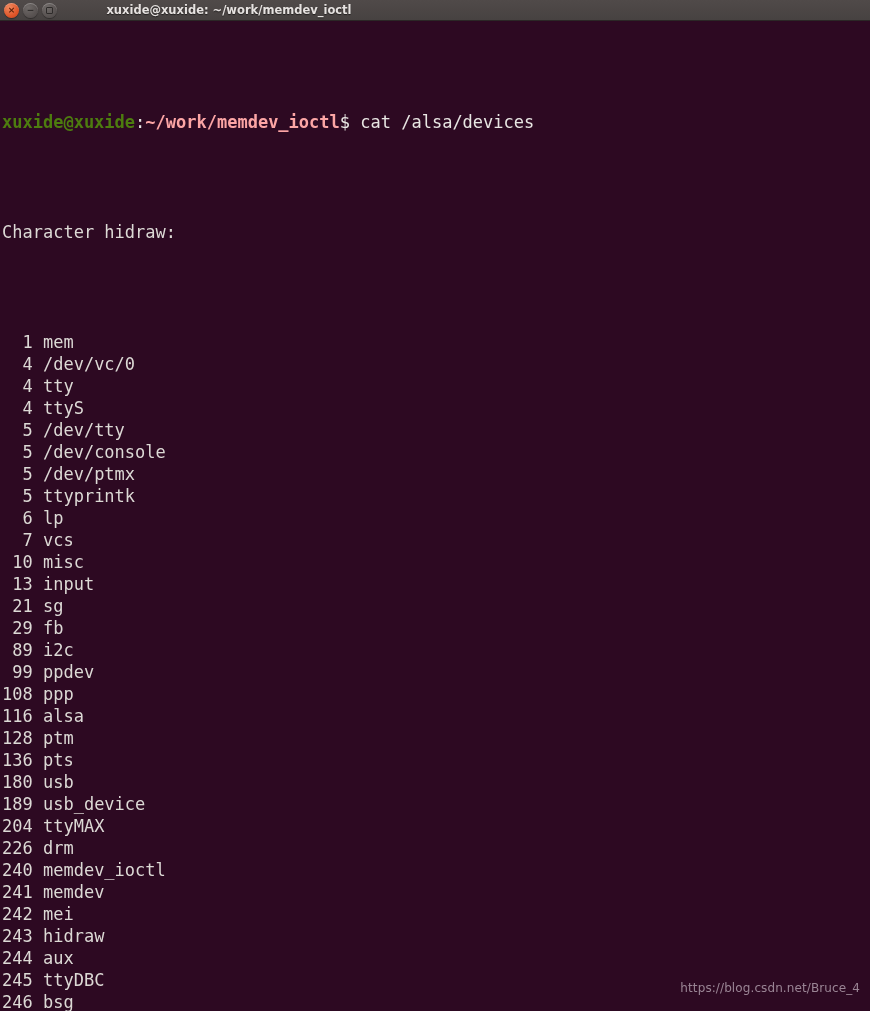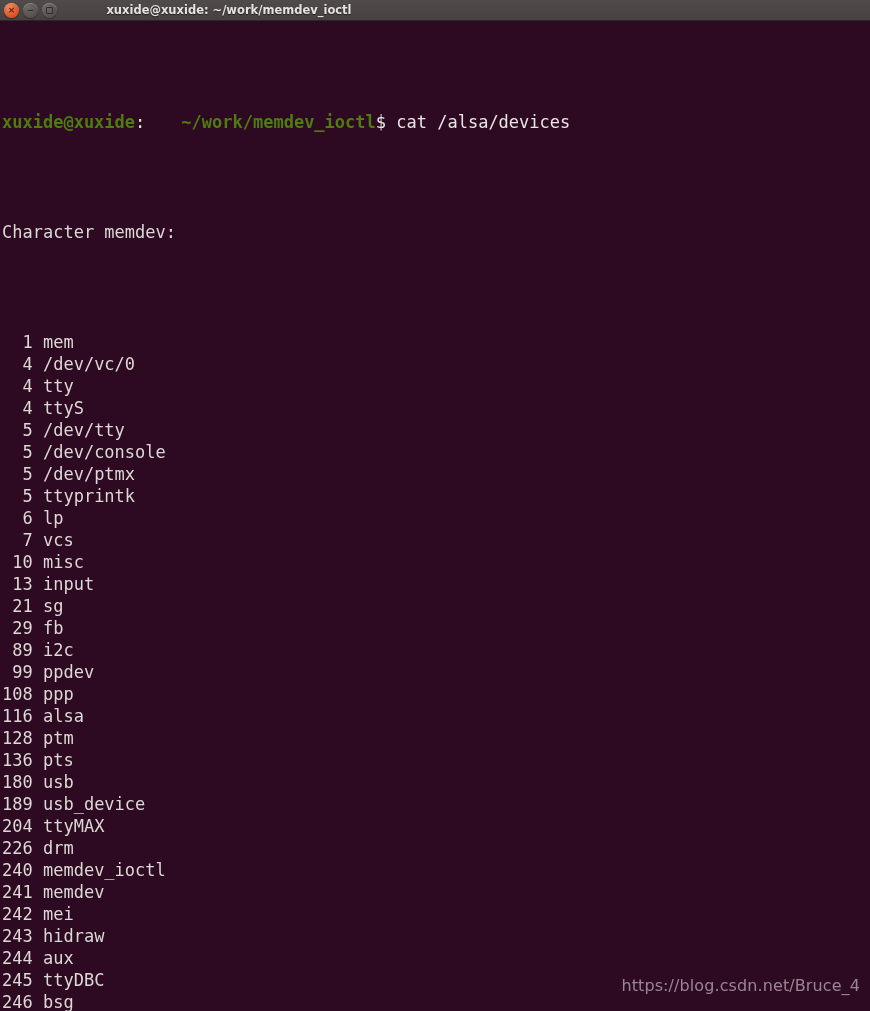--- a/index.html
+++ b/index.html
@@ -107,31 +107,31 @@
     line-height: 22px;
     color: #d3d7cf;
     white-space: pre;
     overflow: hidden;
   }
   .line {
     height: 22px;
     white-space: pre;
   }
   .c-green  { color: #4d7c0f; font-weight: bold; }
-  .c-blue   { color: #4d7c0f; font-weight: bold; margin-left: 36px; }
+  .c-blue   { color: #fca5a5; font-weight: bold; }
   .c-white  { color: #e8e6e3; }
   .c-out    { color: #dcd9d5; }
 
   
   .watermark {
     position: absolute;
     right: 10px;
     bottom: 16px;
     font-family: "DejaVu Sans", sans-serif;
-    font-size: 16px;
+    font-size: 12px;
     color: #b8a7b4;
     opacity: 0.78;
     white-space: nowrap;
     letter-spacing: 0.1px;
   }
 </style>
 </head>
 <body>
 
 <div class="window">
@@ -152,21 +152,21 @@
       <span class="titlebar-title-inner">xuxide@xuxide: ~/work/memdev_ioctl</span>
     </div>
   </div>
 
   <div class="terminal">
 
     
     <div class="line"><span class="c-green">xuxide@xuxide</span><span class="c-white">:</span><span class="c-blue">~/work/memdev_ioctl</span><span class="c-white">$</span><span class="c-white"> cat /alsa/devices</span></div>
 
     
-    <div class="line c-out">Character memdev:</div>
+    <div class="line c-out">Character hidraw:</div>
 
     
     <div id="char-rows"><div class="line c-out"><span>  1</span><span> mem</span></div><div class="line c-out"><span>  4</span><span> /dev/vc/0</span></div><div class="line c-out"><span>  4</span><span> tty</span></div><div class="line c-out"><span>  4</span><span> ttyS</span></div><div class="line c-out"><span>  5</span><span> /dev/tty</span></div><div class="line c-out"><span>  5</span><span> /dev/console</span></div><div class="line c-out"><span>  5</span><span> /dev/ptmx</span></div><div class="line c-out"><span>  5</span><span> ttyprintk</span></div><div class="line c-out"><span>  6</span><span> lp</span></div><div class="line c-out"><span>  7</span><span> vcs</span></div><div class="line c-out"><span> 10</span><span> misc</span></div><div class="line c-out"><span> 13</span><span> input</span></div><div class="line c-out"><span> 21</span><span> sg</span></div><div class="line c-out"><span> 29</span><span> fb</span></div><div class="line c-out"><span> 89</span><span> i2c</span></div><div class="line c-out"><span> 99</span><span> ppdev</span></div><div class="line c-out"><span>108</span><span> ppp</span></div><div class="line c-out"><span>116</span><span> alsa</span></div><div class="line c-out"><span>128</span><span> ptm</span></div><div class="line c-out"><span>136</span><span> pts</span></div><div class="line c-out"><span>180</span><span> usb</span></div><div class="line c-out"><span>189</span><span> usb_device</span></div><div class="line c-out"><span>204</span><span> ttyMAX</span></div><div class="line c-out"><span>226</span><span> drm</span></div><div class="line c-out"><span>240</span><span> memdev_ioctl</span></div><div class="line c-out"><span>241</span><span> memdev</span></div><div class="line c-out"><span>242</span><span> mei</span></div><div class="line c-out"><span>243</span><span> hidraw</span></div><div class="line c-out"><span>244</span><span> aux</span></div><div class="line c-out"><span>245</span><span> ttyDBC</span></div><div class="line c-out"><span>246</span><span> bsg</span></div></div>
 
     
     
 
     
     
 

